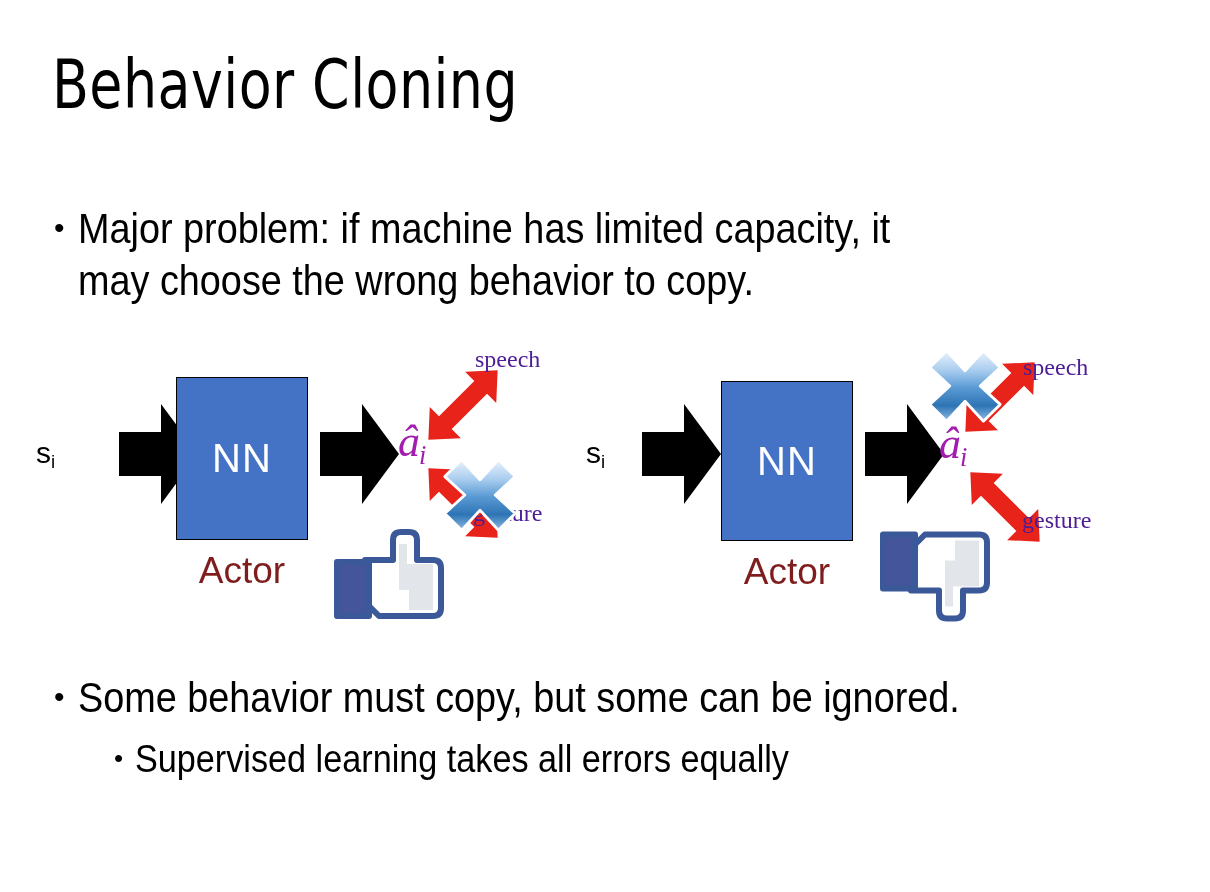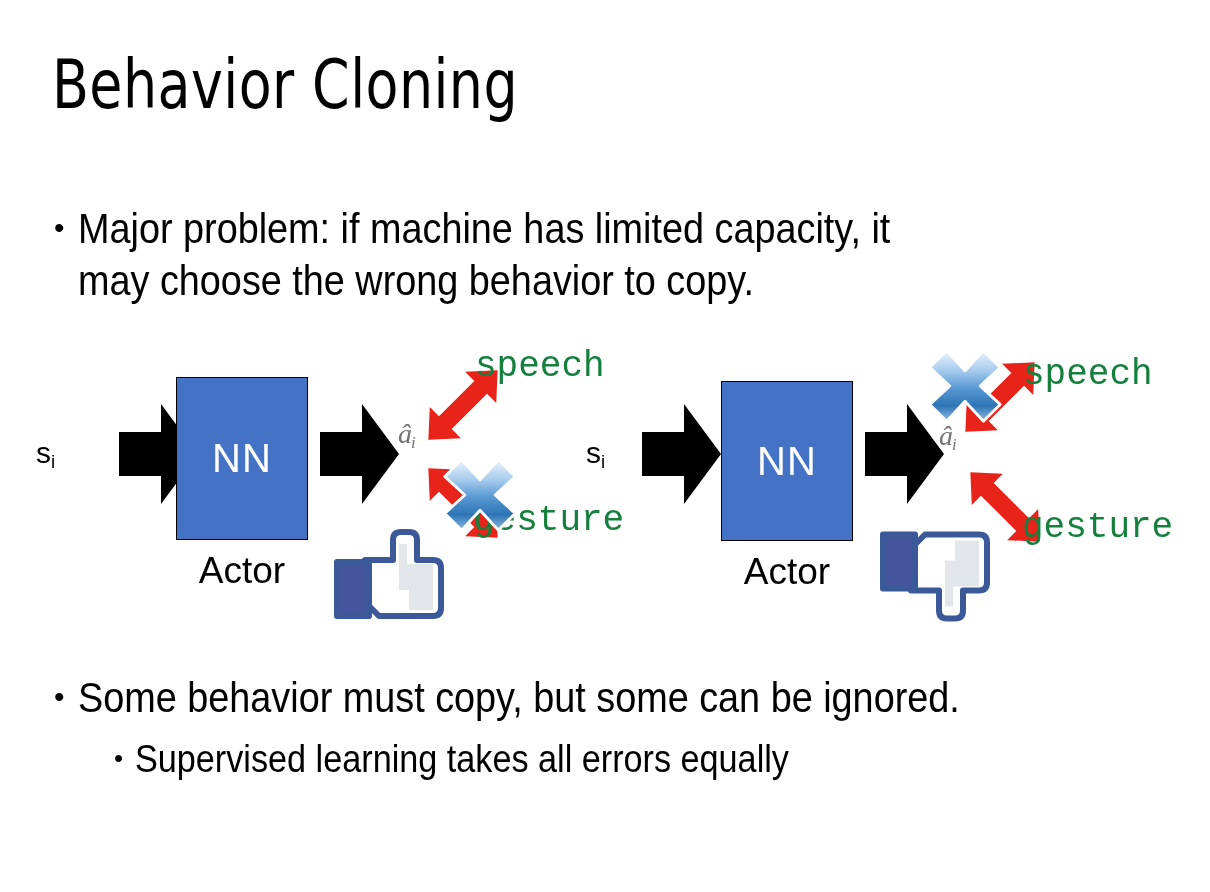--- a/index.html
+++ b/index.html
@@ -119,21 +119,21 @@
     font-family: "Liberation Sans", sans-serif;
     font-size: 40px;
     font-weight: 400;
     letter-spacing: 1px;
   }
 
   .actor-label {
     position: absolute;
     font-family: "Liberation Sans", sans-serif;
     font-size: 37px;
-    color: #000000;
+    color: #7f1d1d;
     text-align: center;
     white-space: nowrap;
   }
 
   .state-label {
     position: absolute;
     font-family: "Liberation Sans", sans-serif;
     font-size: 30px;
     color: #000000;
     white-space: nowrap;
@@ -142,41 +142,41 @@
     font-size: 0.62em;
     vertical-align: baseline;
     position: relative;
     top: 0.28em;
   }
 
   .action-label {
     position: absolute;
     font-family: "Liberation Serif", serif;
     font-style: italic;
-    font-size: 28px;
-    color: #737373;
+    font-size: 44px;
+    color: #a21caf;
     white-space: nowrap;
     line-height: 1;
   }
   .action-label .hat {
     position: relative;
   }
   .action-label sub {
     font-size: 0.60em;
     vertical-align: baseline;
     position: relative;
     top: 0.30em;
     left: -1px;
   }
 
   .out-label {
     position: absolute;
-    font-family: Liberation Mono, monospace;
-    font-size: 36px;
-    color: #15803d;
+    font-family: Liberation Serif, serif;
+    font-size: 24px;
+    color: #4c1d95;
     white-space: nowrap;
   }
 
   .blk-arrow, .red-arrow, .blue-x, .thumb {
     position: absolute;
   }
 
   .diagram svg { display: block; overflow: visible; }
 </style>
 </head>

